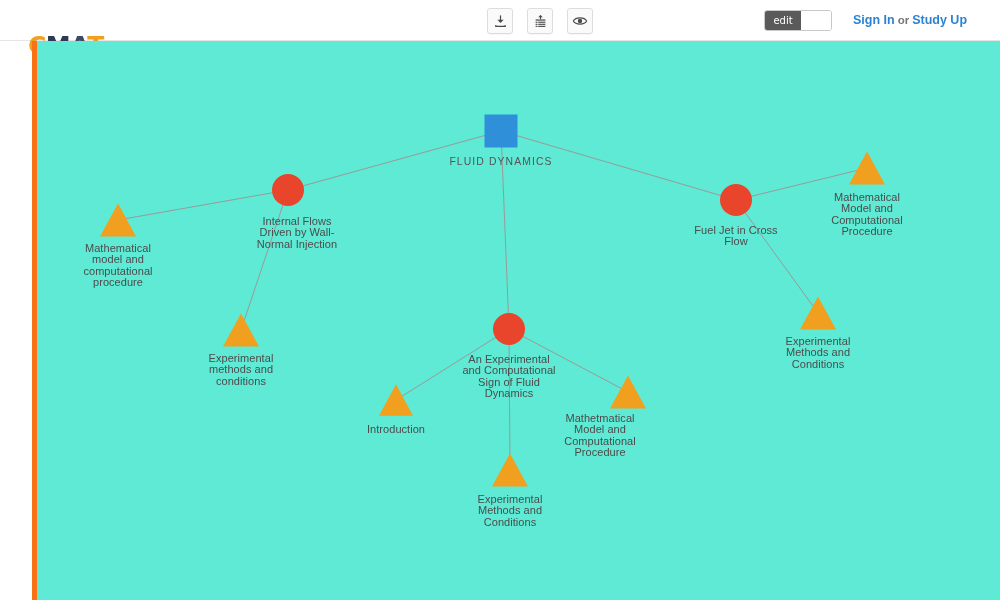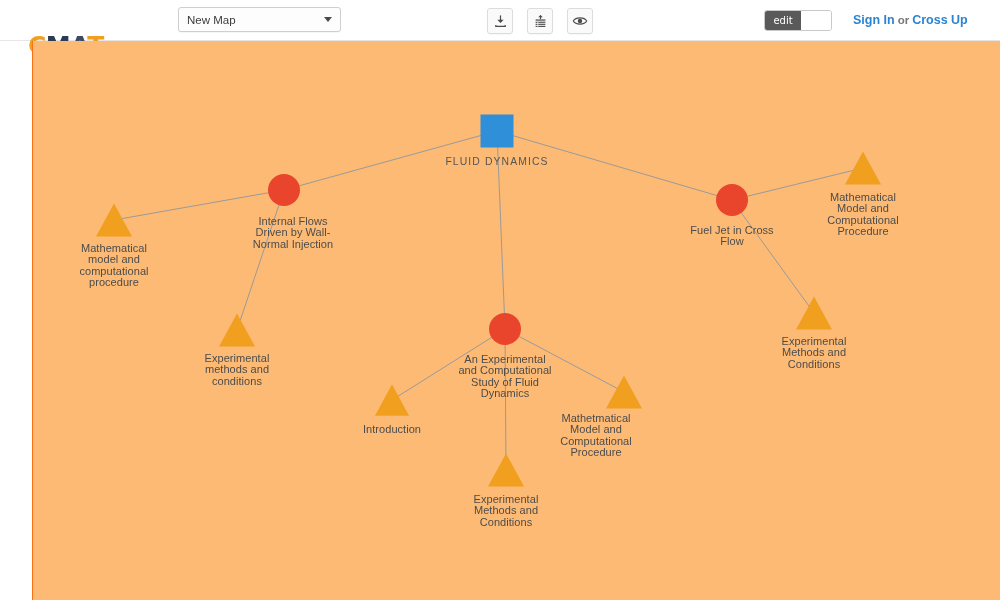--- a/index.html
+++ b/index.html
@@ -105,22 +105,22 @@
   #auth .orword {
     color: #777; font-weight: 700; font-size: 11.5px;
     margin: 0 3px;
   }
 
   
   #canvas-wrap {
     position: absolute;
     left: 32px; top: 41px;
     width: 968px; height: 559px;
-    background: #fdba74;
-    border-left: 1px solid #f97316;
+    background: #5eead4;
+    border-left: 5px solid #f97316;
     overflow: hidden;
   }
   #graph { position: absolute; left: -32px; top: -41px; }
 
   .node-label {
     position: absolute;
     font-size: 11px;
     line-height: 11.4px;
     color: #4c4c4c;
     text-align: center;
@@ -138,24 +138,20 @@
 </style>
 </head>
 <body>
 
 <div id="topbar">
 
   <div id="logo">
     <span class="c1">C</span><span class="c2">M</span><span class="c3">A</span><span class="c4">T</span>
   </div>
 
-  <div id="map-select">
-    <span class="sel-text">New Map</span>
-    <span class="caret"></span>
-  </div>
 
   <div id="tool-group">
     <div class="tool-btn">
       <span>
         <svg width="15" height="15" viewBox="0 0 16 16">
           <path d="M8 1.5 L8 7.2" stroke="#4a4a4a" stroke-width="1.3" fill="none"></path>
           <path d="M4.6 6.0 L8 9.6 L11.4 6.0 Z" fill="#4a4a4a"></path>
           <path d="M3 11.6 L3 13.3 L13 13.3 L13 11.6" stroke="#4a4a4a" stroke-width="1.3" fill="none"></path>
         </svg>
       </span>
@@ -184,21 +180,21 @@
       </span>
     </div>
   </div>
 
   <div id="edit-toggle">
     <div class="knob">edit</div>
     <div class="track"></div>
   </div>
 
   <div id="auth">
-    <a href="#">Sign In</a><span class="orword">or</span><a href="#">Cross Up</a>
+    <a href="#">Sign In</a><span class="orword">or</span><a href="#">Study Up</a>
   </div>
 </div>
 
 <div id="canvas-wrap">
   <svg id="graph" width="1000" height="600">
     <g id="edge-layer">
         <line x1="496" y1="131" x2="283" y2="190" stroke="#9a9a9a" stroke-width="1"></line>
         <line x1="496" y1="131" x2="504" y2="329" stroke="#9a9a9a" stroke-width="1"></line>
         <line x1="496" y1="131" x2="731" y2="200" stroke="#9a9a9a" stroke-width="1"></line>
         <line x1="283" y1="190" x2="113" y2="220" stroke="#9a9a9a" stroke-width="1"></line>
@@ -223,21 +219,21 @@
         <polygon points="813,296.44 795,329.56 831,329.56" fill="#f0a01e" class="shape"></polygon>
       </g>
   </svg>
   <div id="label-layer">
       <div class="node-label root" style="left: 374px; top: 115px; width: 180px;">FLUID DYNAMICS</div>
       <div class="node-label" style="left: 170px; top: 175px; width: 180px;">Internal Flows
 Driven by Wall-
 Normal Injection</div>
       <div class="node-label" style="left: 382px; top: 313px; width: 180px;">An Experimental
 and Computational
-Study of Fluid
+Sign of Fluid
 Dynamics</div>
       <div class="node-label" style="left: 609px; top: 184px; width: 180px;">Fuel Jet in Cross
 Flow</div>
       <div class="node-label" style="left: -9px; top: 202px; width: 180px;">Mathematical
 model and
 computational
 procedure</div>
       <div class="node-label" style="left: 114px; top: 312px; width: 180px;">Experimental
 methods and
 conditions</div>

